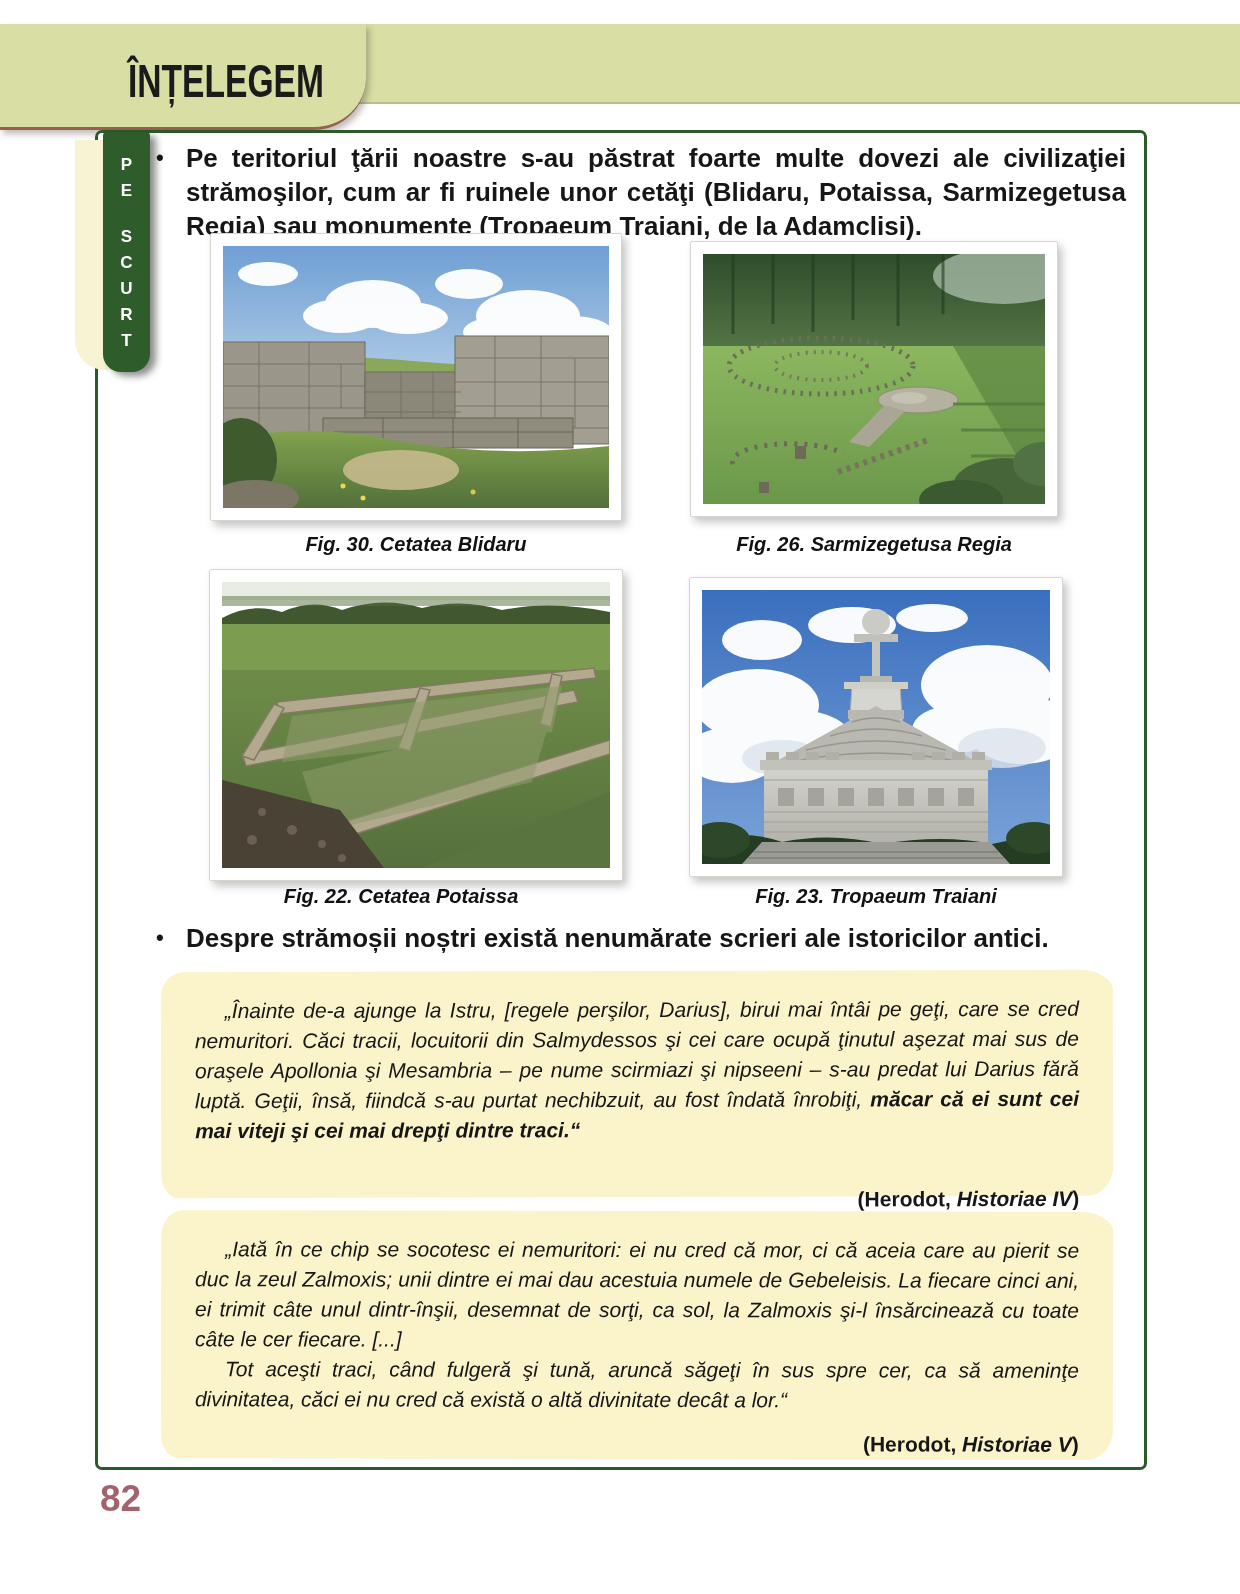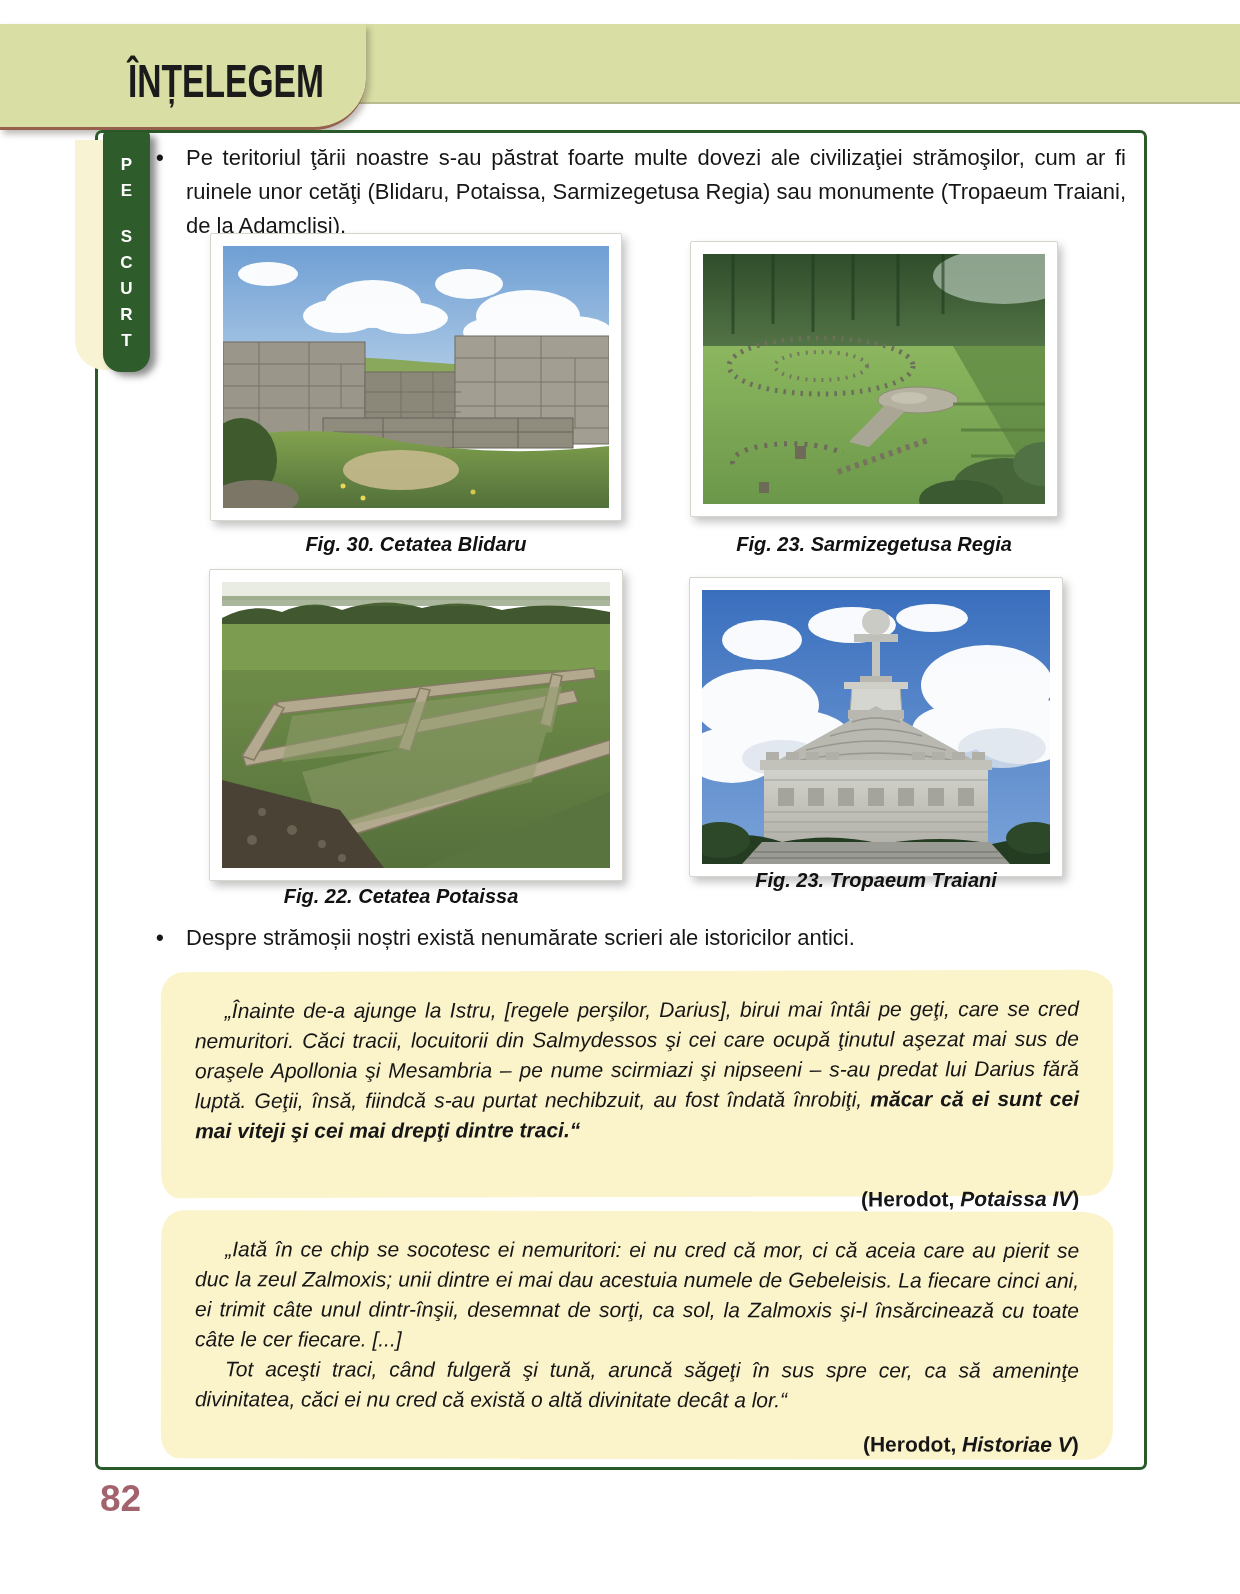--- a/index.html
+++ b/index.html
@@ -28,37 +28,37 @@
             display:flex;flex-direction:column;align-items:center;padding-top:20px;}
   .side-tab .sl{color:#fff;font-weight:bold;font-size:17px;line-height:26px;}
   .side-tab .gap{margin-top:20px;}
 
   
   .main-box{position:absolute;left:95px;top:130px;width:1052px;height:1340px;background:#fff;
             border:3px solid var(--accent-green);border-radius:7px;}
 
   .bullet-row{position:absolute;display:flex;}
   .bullet-row .marker{width:36px;font-weight:bold;font-size:22px;line-height:34px;text-align:left;padding-left:6px;}
-  .bullet-row .btxt{flex:1;font-weight:normal;font-size:22px;line-height:34px;text-align:justify;}
+  .bullet-row .btxt{flex:1;font-weight:bold;font-size:26px;line-height:34px;text-align:justify;}
   #bullet1{left:52px;top:8px;width:976px;}
   #bullet2{left:52px;top:788px;width:976px;}
 
   
   .photo-frame{position:absolute;background:#fff;border:1px solid #d6d6ce;padding:12px;
                box-shadow:4px 5px 9px rgba(60,60,60,.3);border-radius:2px;}
   .photo-frame svg{display:block;}
   #figA{left:112px;top:100px;}
   #figB{left:592px;top:108px;}
   #figC{left:111px;top:436px;}
   #figD{left:591px;top:444px;}
   .cap{position:absolute;font-size:20px;font-weight:bold;font-style:italic;text-align:center;color:#111;}
   #capA{left:112px;top:400px;width:412px;}
   #capB{left:592px;top:400px;width:368px;}
   #capC{left:96px;top:752px;width:414px;}
-  #capD{left:591px;top:736px;width:374px;}
+  #capD{left:591px;top:752px;width:374px;}
 
   
   .quote{position:absolute;background:var(--quote-bg);padding:24px 34px 14px 34px;
          border-radius:22px 34px 26px 18px / 26px 20px 30px 24px;}
   #quote1{left:63px;top:838px;width:952px;height:226px;transform:rotate(-.15deg);}
   #quote2{left:63px;top:1078px;width:952px;height:248px;transform:rotate(.1deg);}
   .quote p{font-style:italic;font-size:21px;line-height:30px;text-align:justify;text-indent:30px;}
   .quote .emph{font-weight:bold;}
   .quote .attrib{font-style:normal;font-weight:bold;text-align:right;text-indent:0;margin-top:14px;font-size:21px;}
   .quote .attrib .work{font-style:italic;}
@@ -158,21 +158,21 @@
         <rect x="56" y="228" width="10" height="11" fill="#6e6a58"></rect>
         <path d="M135,218 L225,186" fill="none" stroke="#77735f" stroke-width="6" stroke-dasharray="4,5"></path>
         <path d="M250,150 H342 M258,176 H342 M268,202 H342" stroke="#55793d" stroke-width="3" opacity=".8" fill="none"></path>
         <ellipse cx="302" cy="232" rx="52" ry="28" fill="#46663a"></ellipse>
         <ellipse cx="258" cy="246" rx="42" ry="20" fill="#3c5a32"></ellipse>
         <ellipse cx="340" cy="210" rx="30" ry="22" fill="#507244"></ellipse>
       </svg>
     </div>
 
     <div class="cap" id="capA">Fig. 30. Cetatea Blidaru</div>
-    <div class="cap" id="capB">Fig. 23. Sarmizegetusa Regia</div>
+    <div class="cap" id="capB">Fig. 26. Sarmizegetusa Regia</div>
 
     <div class="photo-frame" id="figC">
       <svg width="388" height="286" viewBox="0 0 388 286">
         <defs>
           <linearGradient id="gCground" x1="0" y1="0" x2="0" y2="1">
             <stop offset="0" stop-color="#6e8c48"></stop>
               <stop offset="1" stop-color="#55703c"></stop>
           </linearGradient>
         </defs>
         <rect x="0" y="0" width="388" height="18" fill="#e8ece2"></rect>
@@ -290,21 +290,21 @@
     <div class="cap" id="capC">Fig. 22. Cetatea Potaissa</div>
     <div class="cap" id="capD">Fig. 23. Tropaeum Traiani</div>
 
     <div class="bullet-row" id="bullet2">
       <span class="marker">•</span>
       <span class="btxt">Despre strămoșii noștri există nenumărate scrieri ale istoricilor antici.</span>
     </div>
 
     <div class="quote" id="quote1">
       <p><span>„Înainte de-a ajunge la Istru, [regele perşilor, Darius], birui mai întâi pe geţi, care se cred nemuritori. Căci tracii, locuitorii din Salmydessos şi cei care ocupă ţinutul aşezat mai sus de oraşele Apollonia şi Mesambria – pe nume scirmiazi şi nipseeni – s-au predat lui Darius fără luptă. Geţii, însă, fiindcă s-au purtat nechibzuit, au fost îndată înrobiţi, </span><span class="emph">măcar că ei sunt cei mai viteji şi cei mai drepţi dintre traci.“</span></p>
-      <p class="attrib"><span>(Herodot, </span><span class="work">Potaissa IV</span><span>)</span></p>
+      <p class="attrib"><span>(Herodot, </span><span class="work">Historiae IV</span><span>)</span></p>
     </div>
 
     <div class="quote" id="quote2">
       <p>„Iată în ce chip se socotesc ei nemuritori: ei nu cred că mor, ci că aceia care au pierit se duc la zeul Zalmoxis; unii dintre ei mai dau acestuia numele de Gebeleisis. La fiecare cinci ani, ei trimit câte unul dintr-înşii, desemnat de sorţi, ca sol, la Zalmoxis şi-l însărcinează cu toate câte le cer fiecare. [...]</p>
       <p>Tot aceşti traci, când fulgeră şi tună, aruncă săgeţi în sus spre cer, ca să ameninţe divinitatea, căci ei nu cred că există o altă divinitate decât a lor.“</p>
       <p class="attrib"><span>(Herodot, </span><span class="work">Historiae V</span><span>)</span></p>
     </div>
 
   </div>
 

